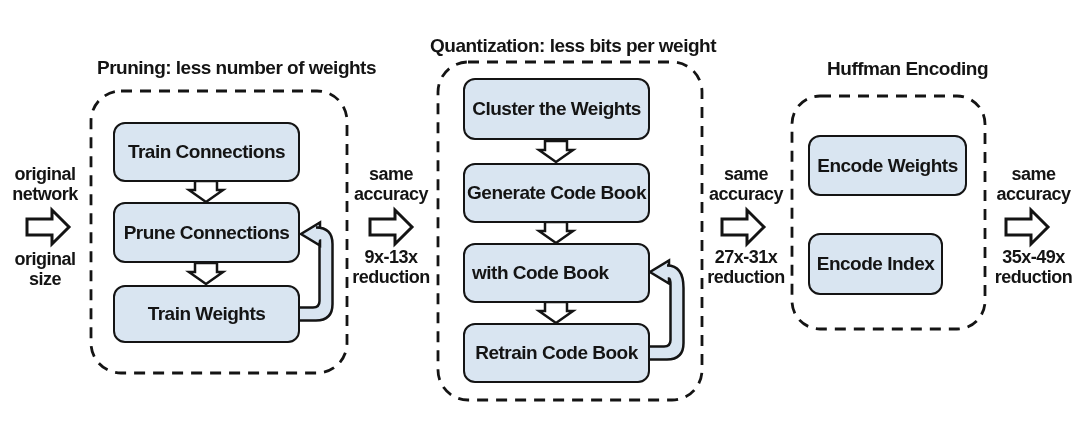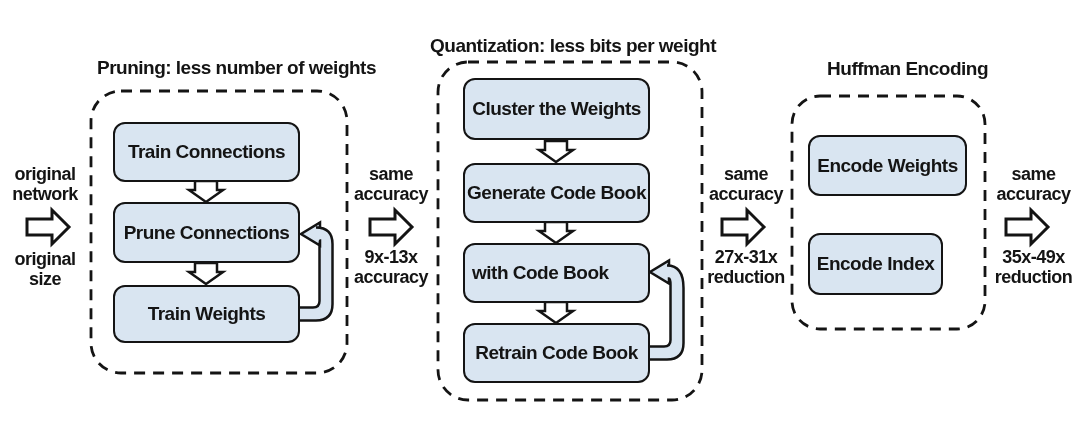--- a/index.html
+++ b/index.html
@@ -82,21 +82,21 @@
   </div>
   <div class="box" style="left:463px;top:323px;width:187px;height:60px;">Retrain Code Book</div>
 
   <div class="box" style="left:808px;top:135px;width:159px;height:61px;">Encode Weights</div>
   <div class="box" style="left:808px;top:233px;width:135px;height:62px;">Encode Index</div>
 
   <div class="side-label" style="left:0px;top:164px;width:90px;">original network</div>
   <div class="side-label" style="left:0px;top:249px;width:90px;">original size</div>
 
   <div class="side-label" style="left:346px;top:164px;width:90px;">same accuracy</div>
-  <div class="side-label" style="left:346px;top:247px;width:90px;">9x-13x accuracy</div>
+  <div class="side-label" style="left:346px;top:247px;width:90px;">9x-13x reduction</div>
 
   <div class="side-label" style="left:701px;top:164px;width:90px;">same accuracy</div>
   <div class="side-label" style="left:701px;top:247px;width:90px;">27x-31x reduction</div>
 
   <div class="side-label" style="left:987px;top:164px;width:93px;">same accuracy</div>
   <div class="side-label" style="left:987px;top:247px;width:93px;">35x-49x reduction</div>
 
 </div>
 
 </body></html>

